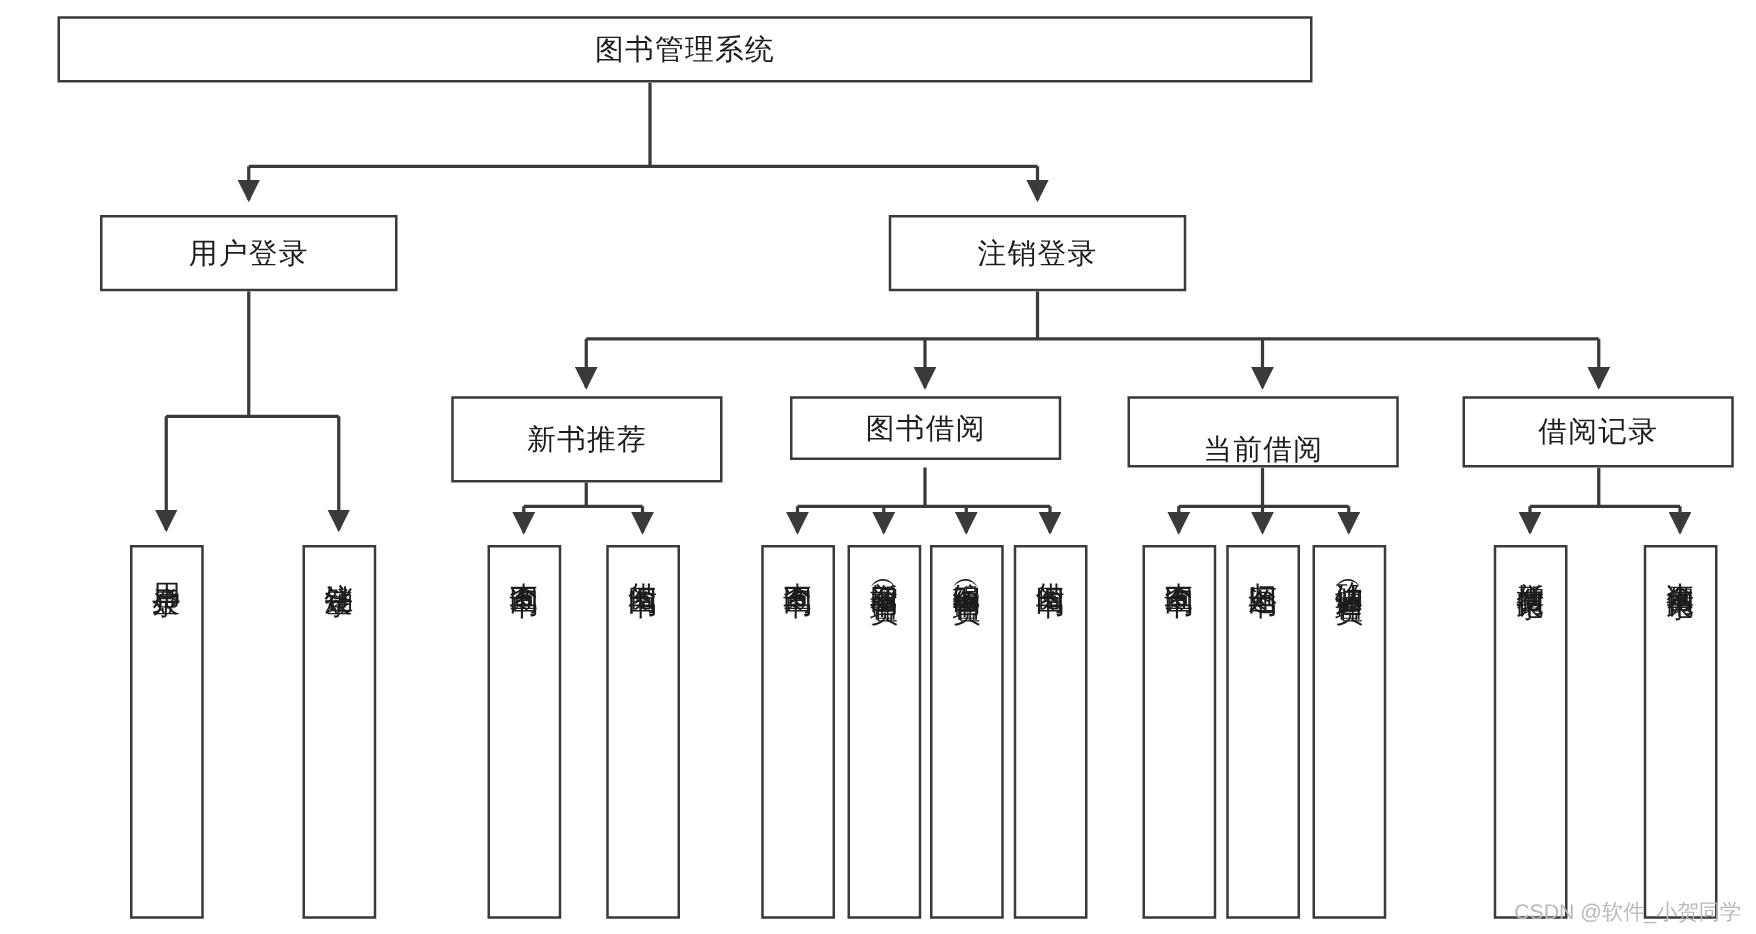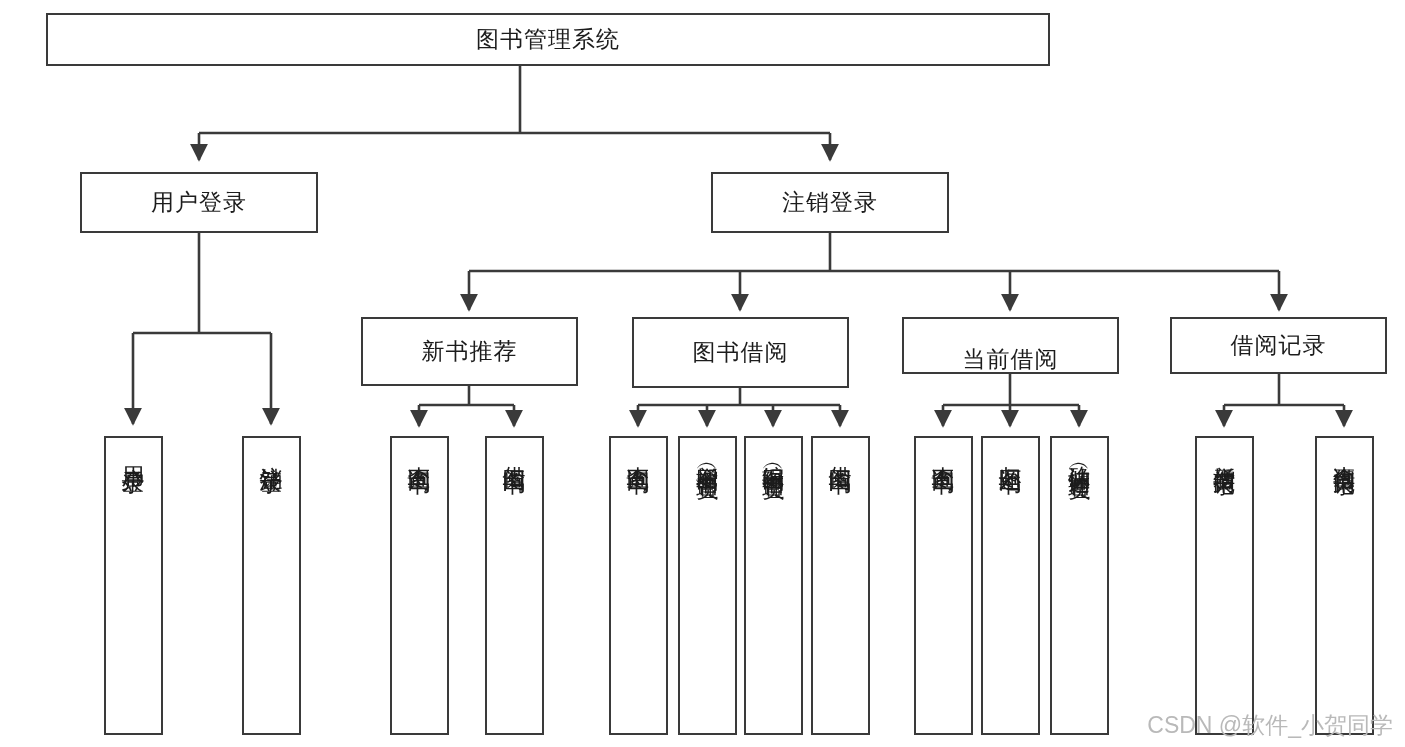--- a/index.html
+++ b/index.html
@@ -61,21 +61,21 @@
     max-height: 100%;
   }
   .node.leaf.tall-text .node-label {
     font-size: 22px;
     line-height: 1.16;
   }
   .watermark {
     position: absolute;
     right: 12px;
     bottom: 6px;
-    font-size: 23px;
+    font-size: 17px;
     color: #b9b9b9;
     z-index: 5;
     white-space: nowrap;
     user-select: none;
   }
 </style>
 </head>
 <body>
 
 <div id="diagram-root">
@@ -140,21 +140,21 @@
   </div>
 
   <div class="node" style="left:711px; top:172px; width:238px; height:61px;">
     <span class="node-label">注销登录</span>
   </div>
 
   <div class="node" style="left:361px; top:317px; width:217px; height:69px;">
     <span class="node-label">新书推荐</span>
   </div>
 
-  <div class="node" style="left:632px; top:317px; width:217px; height:71px;">
+  <div class="node" style="left:632px; top:317px; width:217px; height:51px;">
     <span class="node-label">图书借阅</span>
   </div>
 
   <div class="node" style="left:902px; top:317px; width:217px; height:57px;align-items:flex-end;">
     <span class="node-label">当前借阅</span>
   </div>
 
   <div class="node" style="left:1170px; top:317px; width:217px; height:57px;text-align:right;">
     <span class="node-label">借阅记录</span>
   </div>

